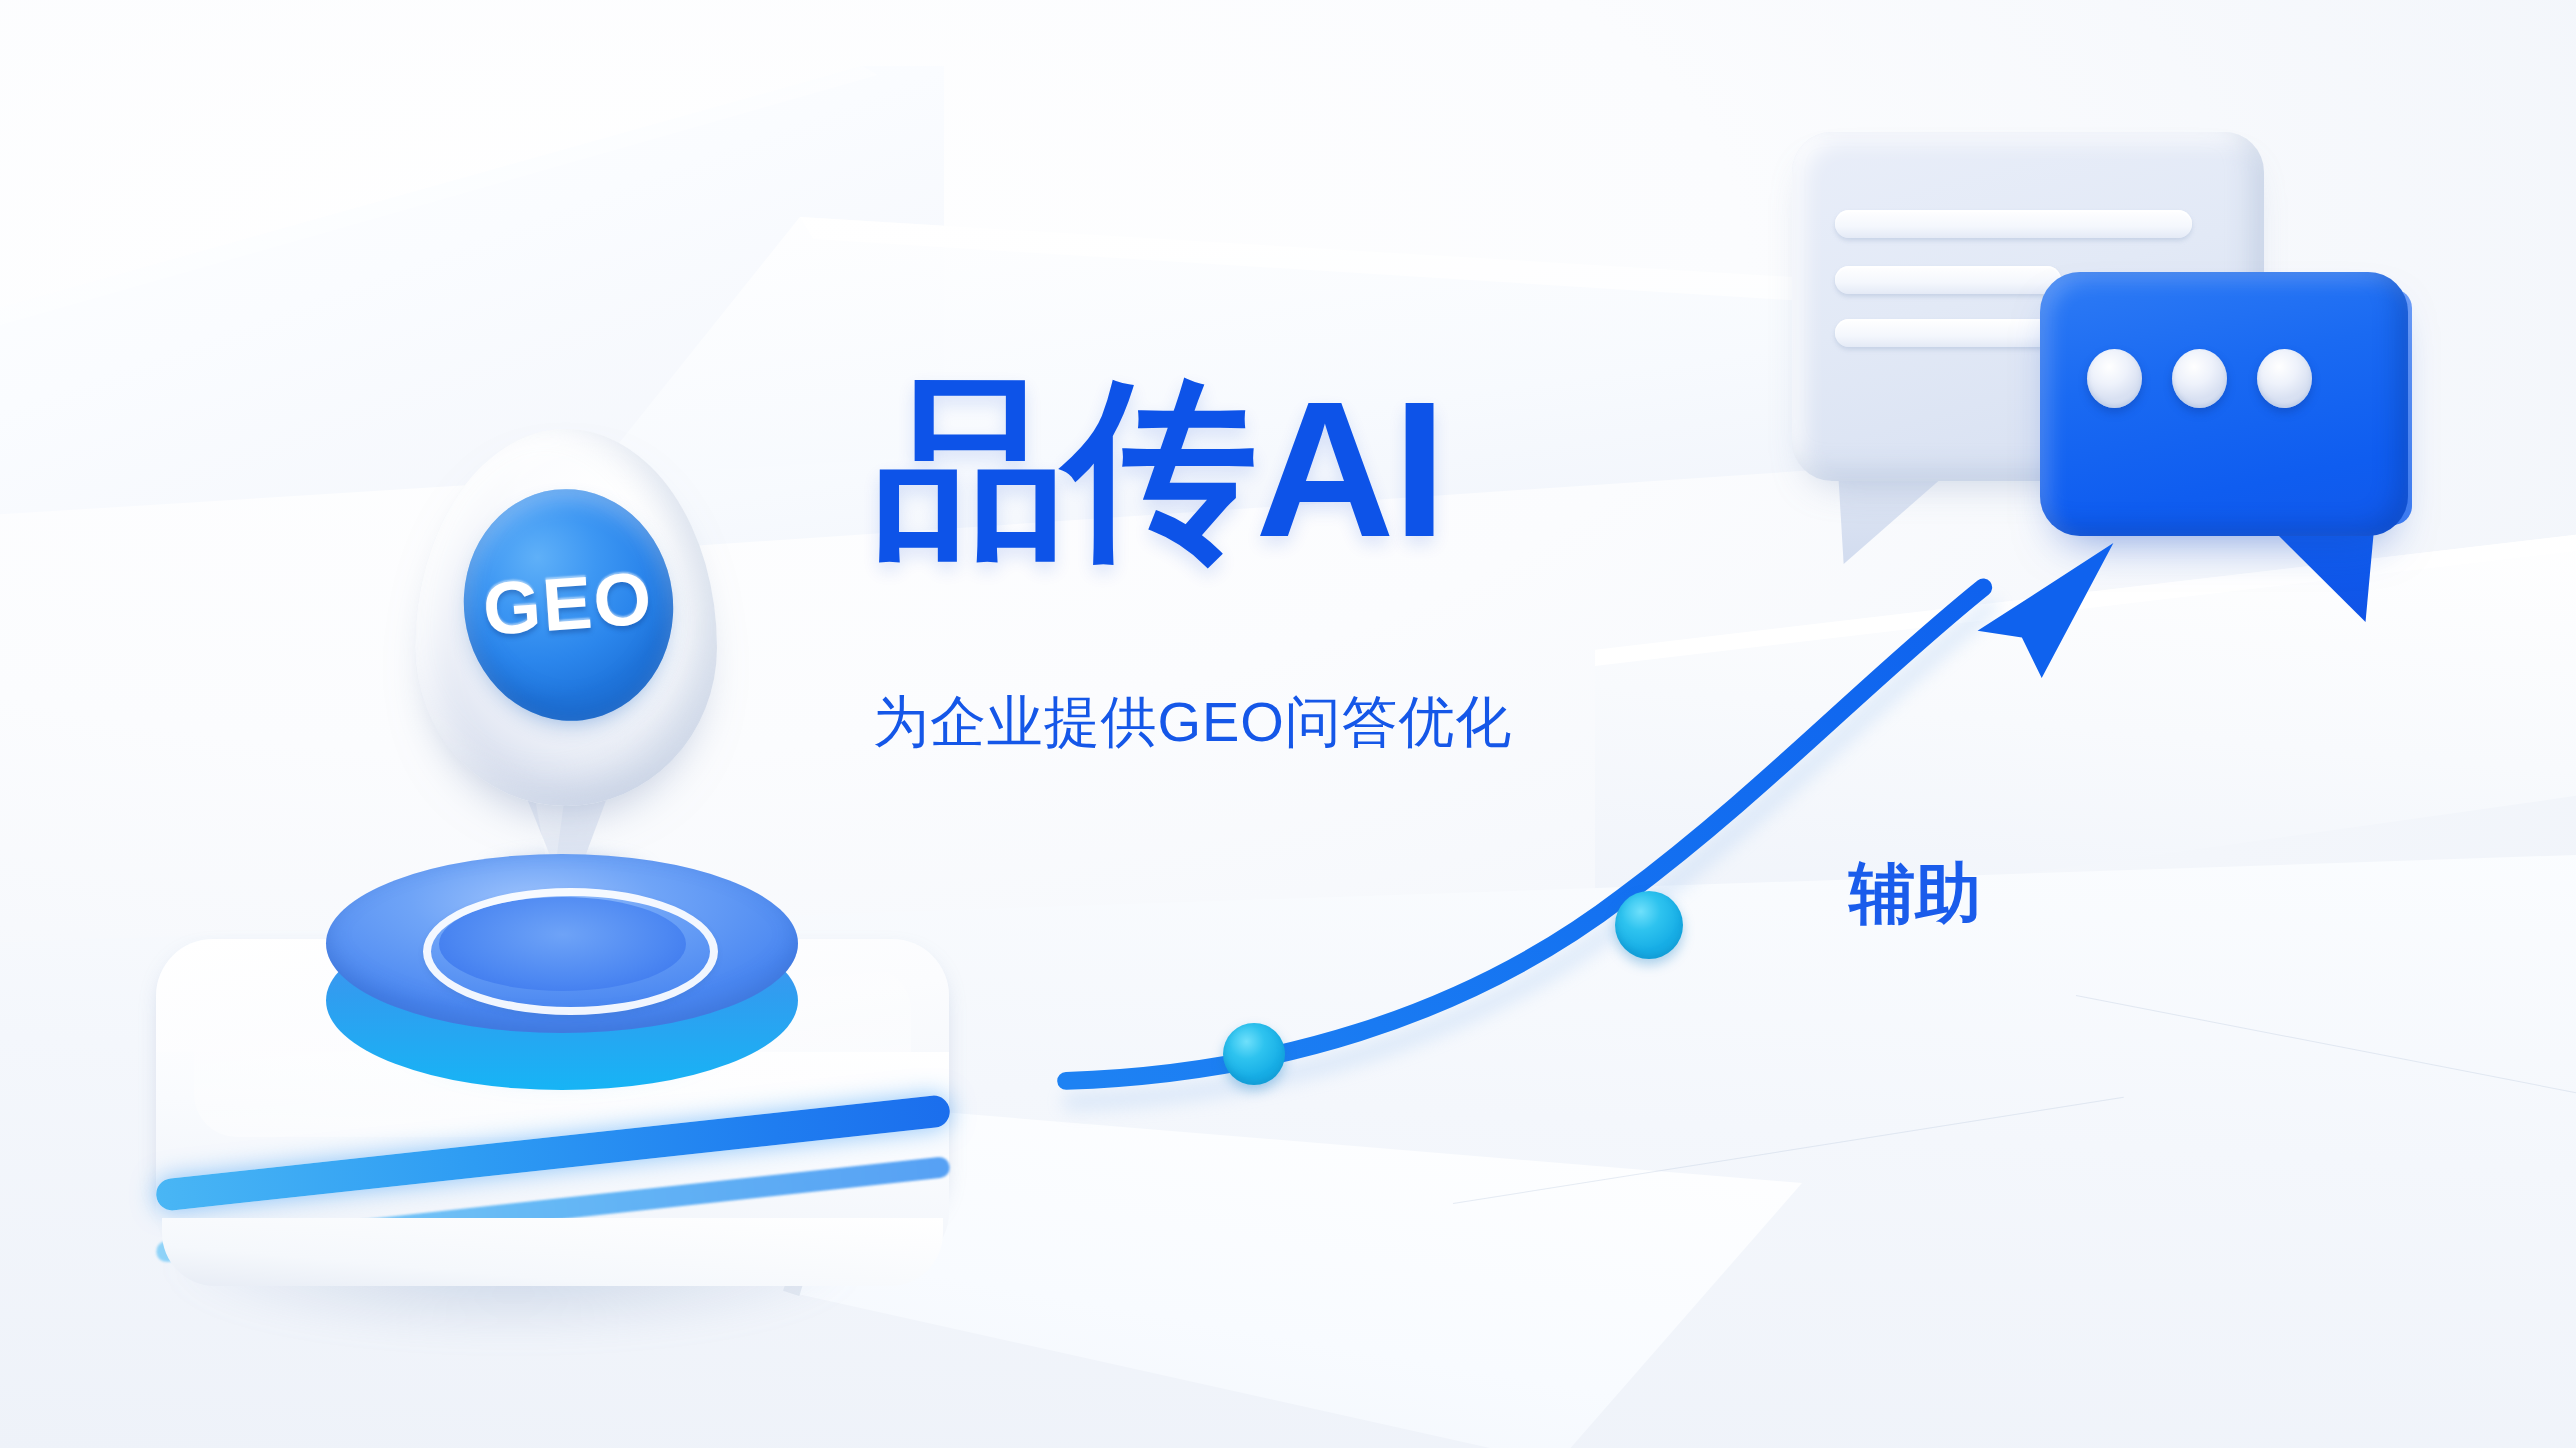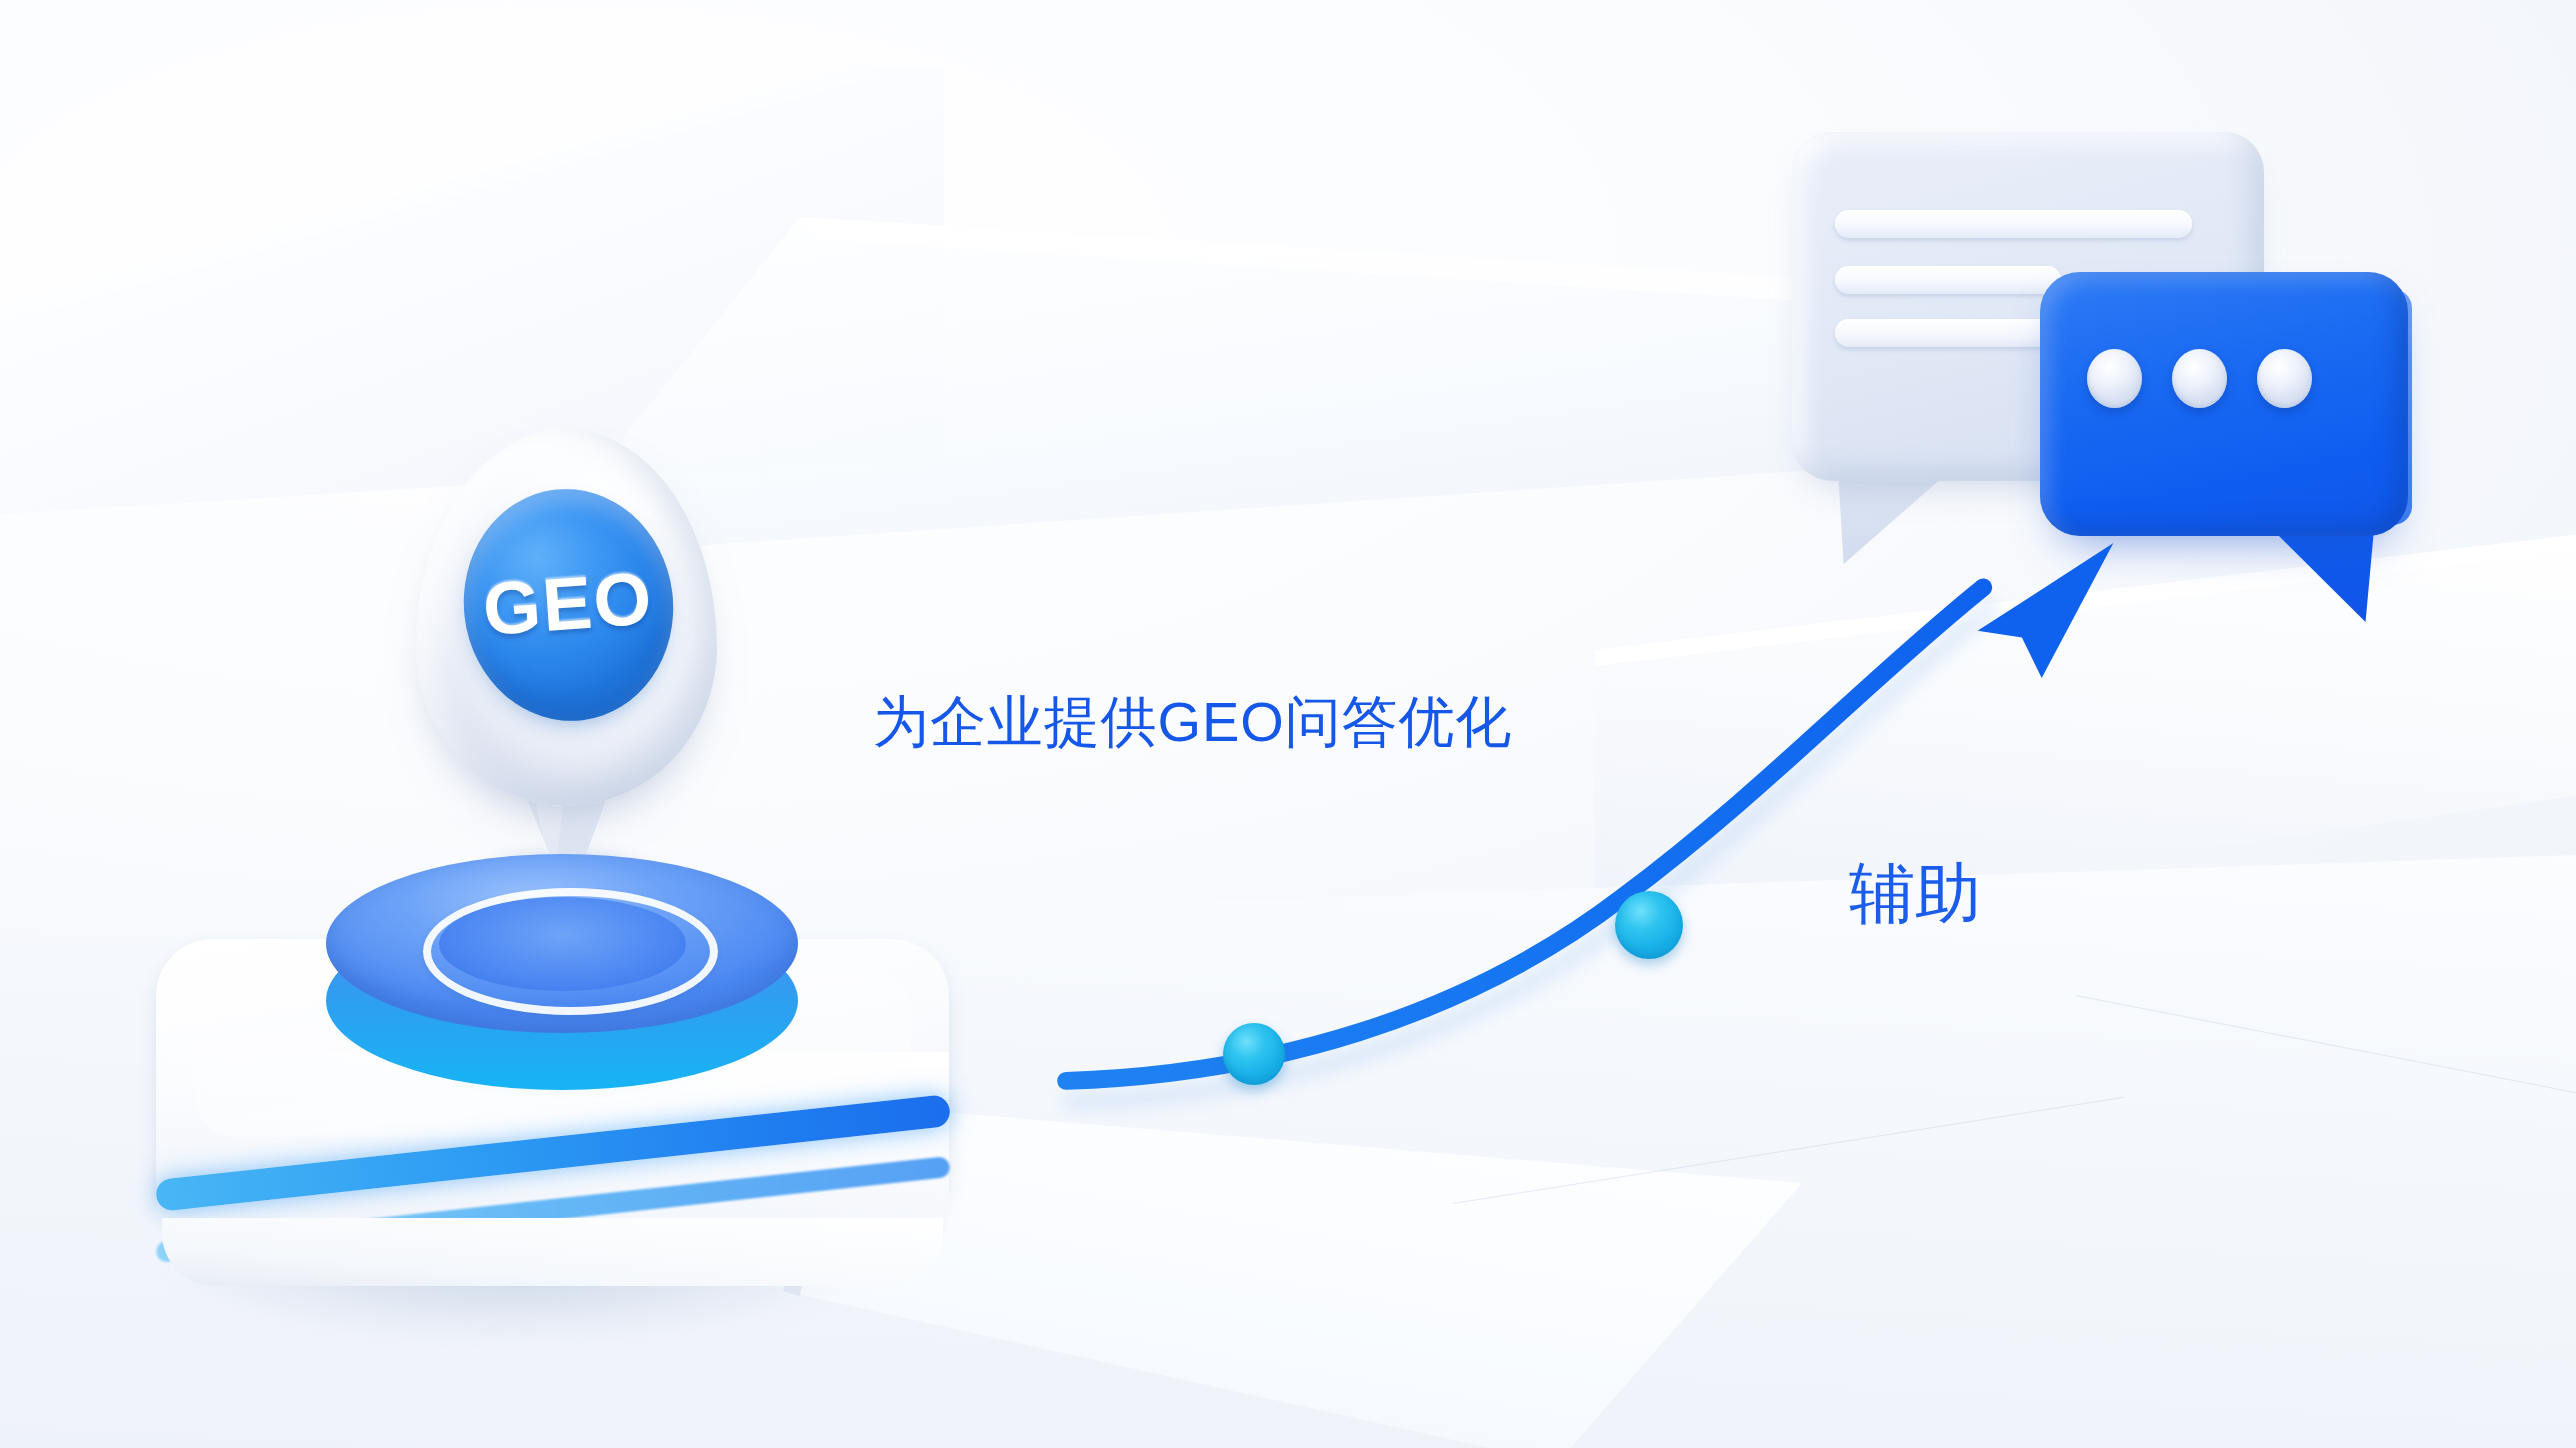--- a/index.html
+++ b/index.html
@@ -271,21 +271,21 @@
   .subtitle{
     position:absolute;left:873px;top:694px;
     font-size:56px;line-height:1;font-weight:500;
     color:#1557e8;
     letter-spacing:0.9px;
     white-space:nowrap;
     font-family:"Liberation Sans","DejaVu Sans",sans-serif;
   }
   .tag-line{
     position:absolute;
-    color:#1a5ceb;font-weight:400;
+    color:#1a5ceb;font-weight:700;
     white-space:nowrap;
     font-family:"Liberation Sans","DejaVu Sans",sans-serif;
     text-align:right;
   }
   .tag-1{left:1849px;top:849px;font-size:66px;}
   .tag-2{left:1793px;top:953px;font-size:70px;}
 </style>
 </head>
 <body>
 
@@ -353,17 +353,18 @@
         <feGaussianBlur stdDeviation="9"></feGaussianBlur>
       </filter>
     </defs>
     <path d="M 50 625 C 260 618, 470 560, 640 430 C 790 318, 900 200, 1022 102" fill="none" stroke="#9CC2F0" stroke-width="20" stroke-linecap="round" opacity=".28" filter="url(#asoft)" transform="translate(6,22)"></path>
     <path d="M 50 625 C 260 618, 470 560, 640 430 C 790 318, 900 200, 1022 102" fill="none" stroke="url(#agrad)" stroke-width="19" stroke-linecap="round"></path>
     <path d="M 1160 55 L 1016 148 L 1063 155 L 1084 198 Z" fill="#0F62EE"></path>
   </svg>
   <div class="arrow-dot ad1"></div>
   <div class="arrow-dot ad2"></div>
 
+  <div class="title">品传AI</div>
   <div class="subtitle">为企业提供GEO问答优化</div>
   <div class="tag-line tag-1">辅助</div>
 
 </div>
 
 
 </body></html>

